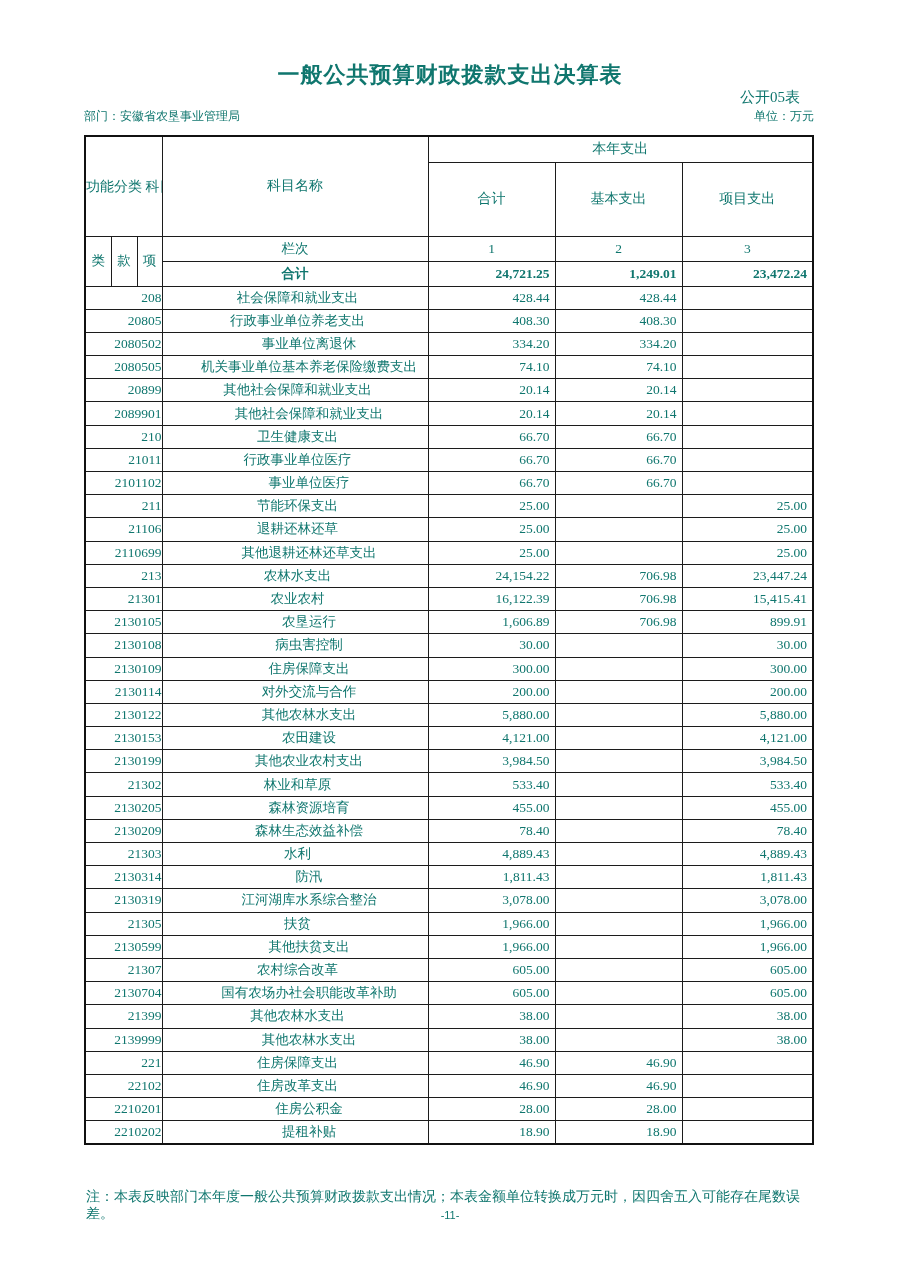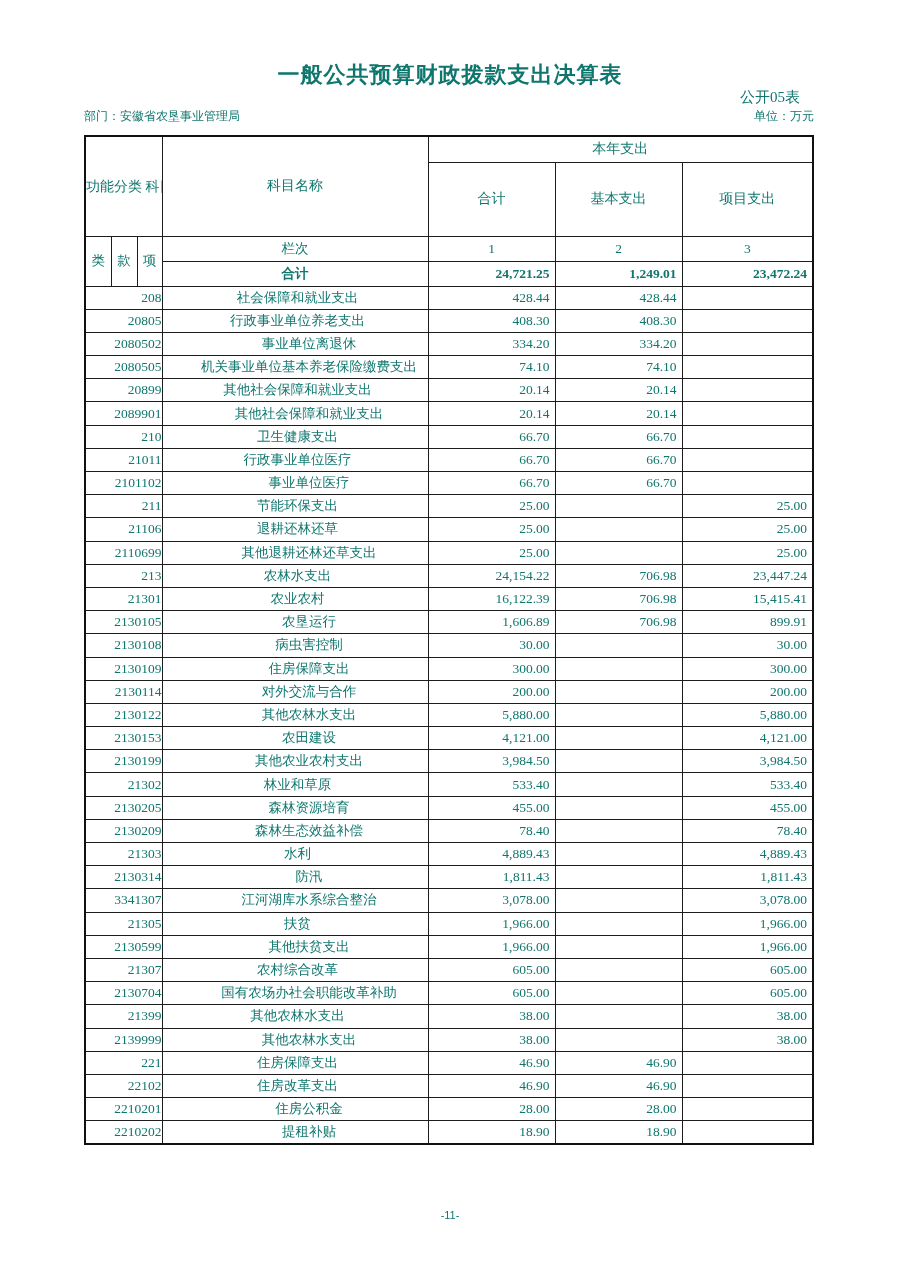--- a/index.html
+++ b/index.html
@@ -321,21 +321,21 @@
           <td class="num">4,889.43</td>
         </tr>
         <tr>
           <td colspan="3" class="code">2130314</td>
           <td class="name indent">防汛</td>
           <td class="num">1,811.43</td>
           <td class="num"></td>
           <td class="num">1,811.43</td>
         </tr>
         <tr>
-          <td colspan="3" class="code">3341307</td>
+          <td colspan="3" class="code">2130319</td>
           <td class="name indent">江河湖库水系综合整治</td>
           <td class="num">3,078.00</td>
           <td class="num"></td>
           <td class="num">3,078.00</td>
         </tr>
         <tr>
           <td colspan="3" class="code">21305</td>
           <td class="name">扶贫</td>
           <td class="num">1,966.00</td>
           <td class="num"></td>
@@ -400,16 +400,17 @@
         <tr>
           <td colspan="3" class="code">2210202</td>
           <td class="name indent">提租补贴</td>
           <td class="num">18.90</td>
           <td class="num">18.90</td>
           <td class="num"></td>
         </tr>
       </tbody>
   </table>
 
+  <div class="foot-note">注：本表反映部门本年度一般公共预算财政拨款支出情况；本表金额单位转换成万元时，因四舍五入可能存在尾数误差。</div>
 
   <div class="page-number">-11-</div>
 
 </div>
 
 </body></html>

